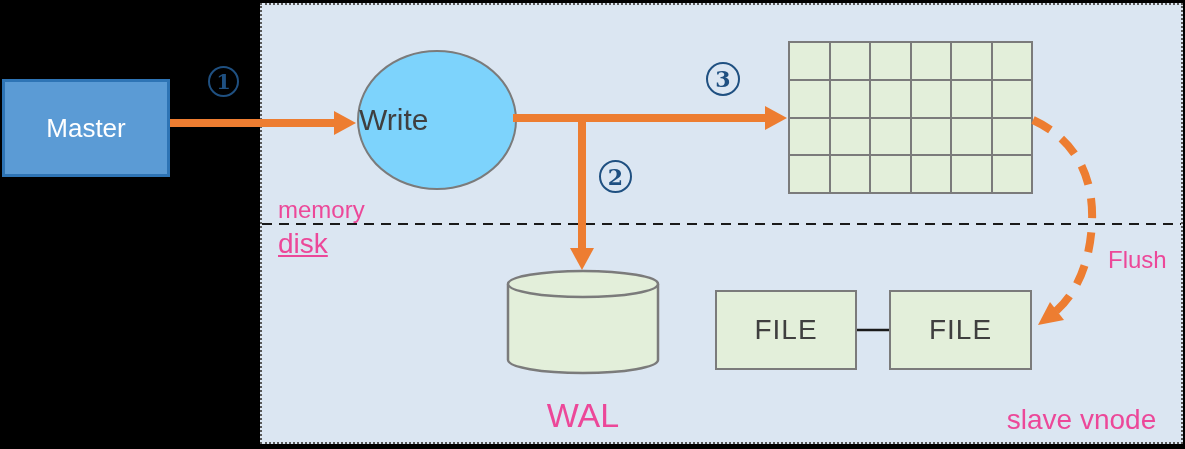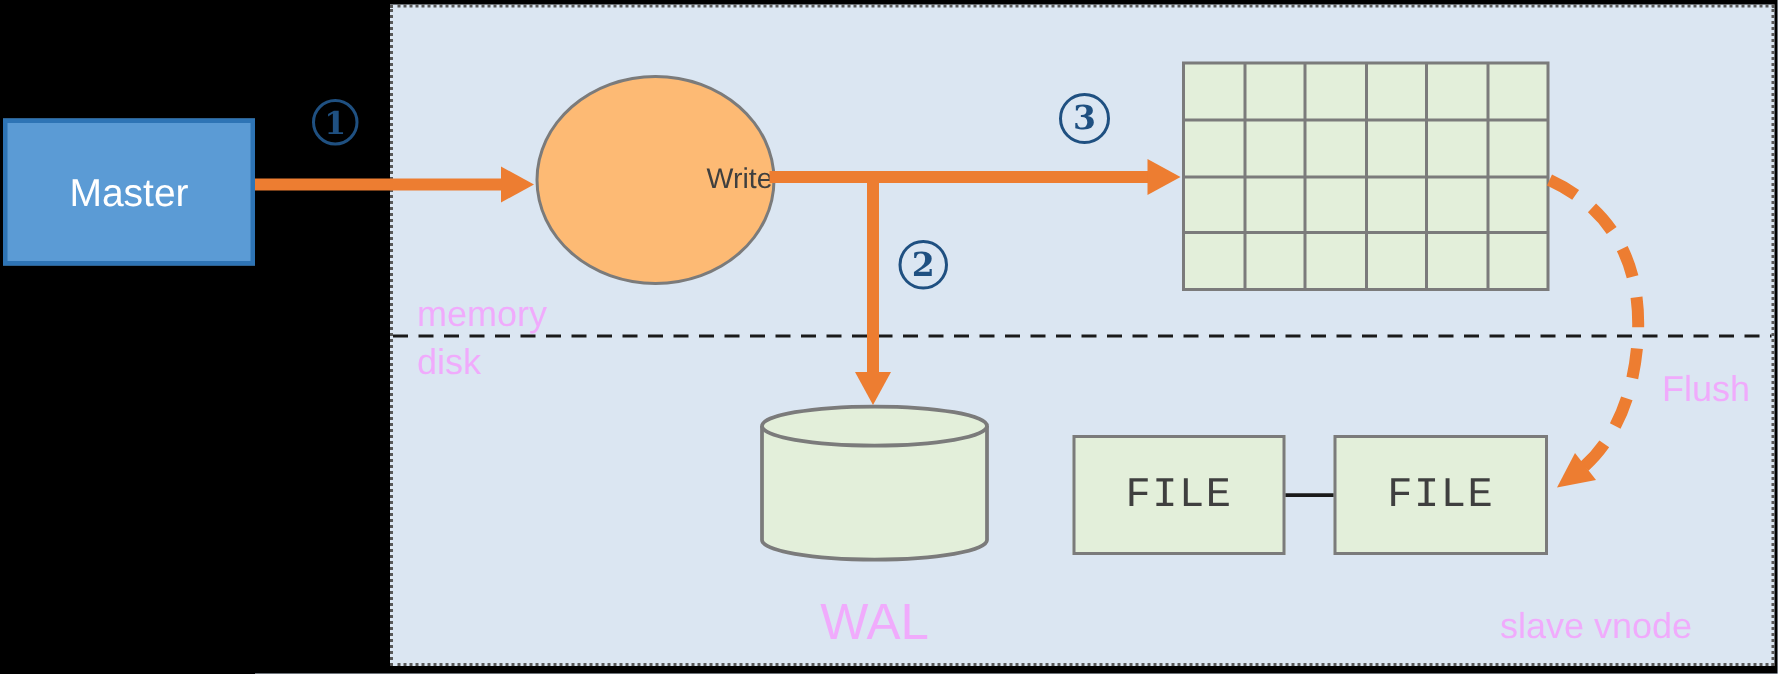--- a/index.html
+++ b/index.html
@@ -20,58 +20,58 @@
   #master{
     left:2px;top:79px;width:168px;height:98px;
     background:#5b9bd5;border:3px solid #2e74b5;
     display:flex;flex-direction:column;align-items:center;justify-content:center;
     color:#fff;font-size:26px;line-height:33px;
   }
 
   
   #write{
     left:357px;top:50px;width:160px;height:140px;border-radius:50%;
-    background:#fdba74;border:2.5px solid #7b7b7b;
-    display:flex;align-items:center;justify-content:flex-end;
-    color:#3f3f3f;font-size:19px;
+    background:#7dd3fc;border:2.5px solid #7b7b7b;
+    display:flex;align-items:center;justify-content:flex-start;
+    color:#3f3f3f;font-size:30px;
   }
 
   
   #memgrid{
     left:788px;top:41px;width:245px;height:153px;
     background:#7b7b7b;display:grid;gap:2px;padding:2px;
   }
   #memgrid .cell{background:#e3efda;}
 
   
   .filebox{
     top:290px;height:80px;background:#e3efda;border:2.5px solid #7b7b7b;
     display:flex;align-items:center;justify-content:center;
-    color:#3f3f3f;font-size:28px;letter-spacing:1px;font-family:Liberation Mono, monospace;
+    color:#3f3f3f;font-size:28px;letter-spacing:1px;
   }
   #file-left{left:715px;width:142px;}
   #file-right{left:889px;width:143px;}
 
   
   .step{
     border:2.5px solid #1f5081;border-radius:50%;
     color:#1f5081;font-family:"DejaVu Serif","Liberation Serif",serif;
     display:flex;align-items:center;justify-content:center;font-weight:bold;
   }
   #step1{left:208px;top:66px;width:31px;height:31px;font-size:21px;}
   #step2{left:599px;top:160px;width:33px;height:33px;font-size:22px;}
   #step3{left:706px;top:62px;width:34px;height:34px;font-size:22px;}
 
   
-  .lbl{color:#f0abfc;white-space:nowrap;}
+  .lbl{color:#ec4899;white-space:nowrap;}
   #lbl-memory{left:278px;top:196px;font-size:24px;}
-  #lbl-disk{left:278px;top:228px;font-size:24px;}
+  #lbl-disk{left:278px;top:228px;font-size:28px;text-decoration:underline;}
   #lbl-wal{left:533px;top:396px;width:100px;text-align:center;font-size:34px;}
   #lbl-flush{left:1096px;top:246px;font-size:24px;margin-left:12px;}
-  #lbl-slave{left:1000px;top:404px;width:163px;text-align:left;font-size:24px;}
+  #lbl-slave{left:1000px;top:404px;width:163px;text-align:center;font-size:28px;}
 
   #overlay{left:0;top:0;width:1185px;height:449px;pointer-events:none;}
 </style>
 </head>
 <body>
 
 <div id="panel" class="abs"></div>
 
 <div id="master" class="abs">
   <span>Master</span>

